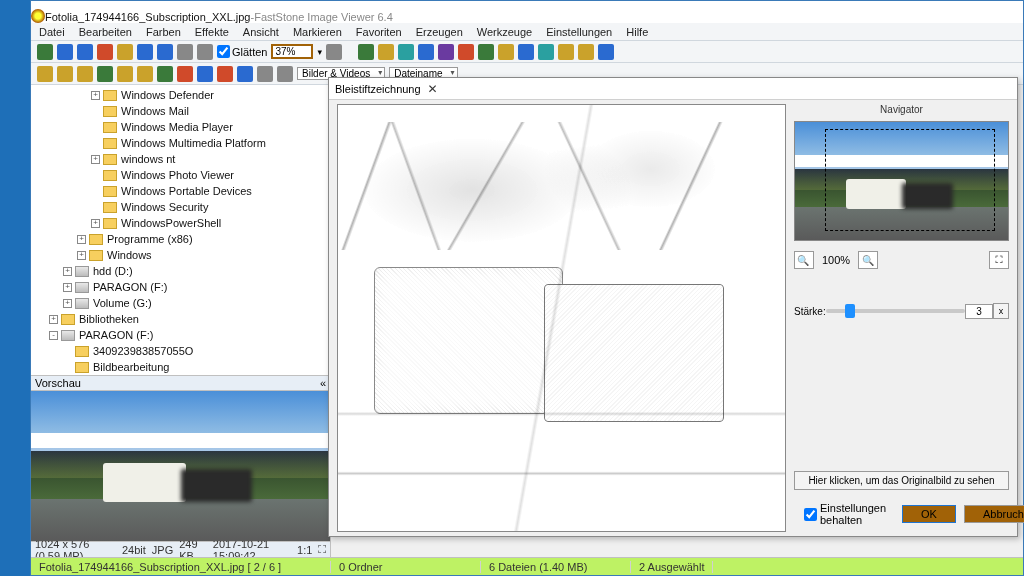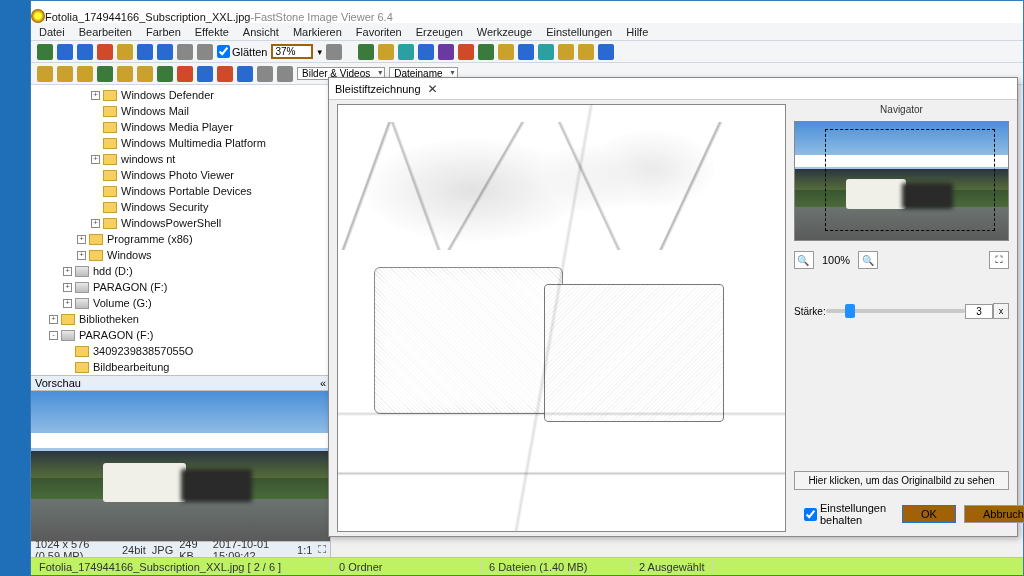--- a/index.html
+++ b/index.html
@@ -264,21 +264,21 @@
         <span>«</span>
       </div>
       <div class="vorschau">
           <div class="thumb"></div>
         </div>
       <div class="infobar">
         <span>1024 x 576 (0.59 MP)</span>
         <span>24bit</span>
         <span>JPG</span>
         <span>249 KB</span>
-        <span>2017-10-01  15:09:42</span>
+        <span>2017-10-21  15:09:42</span>
         <span>1:1</span>
         <span>⛶</span>
       </div>
     </div>
     <div class="content"></div>
   </div>
 
   <div class="statusbar">
     <span class="cell" style="width:300px">Fotolia_174944166_Subscription_XXL.jpg [ 2 / 6 ]</span>
     <span class="cell" style="width:150px">0 Ordner</span>

